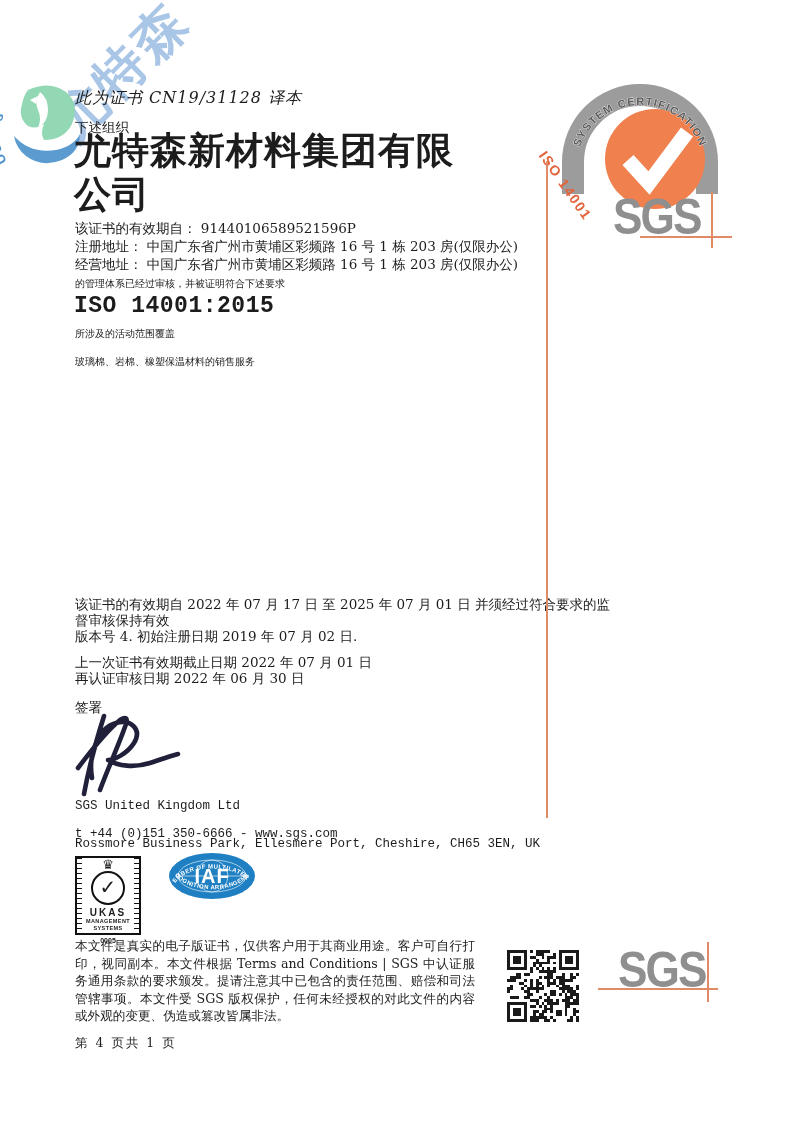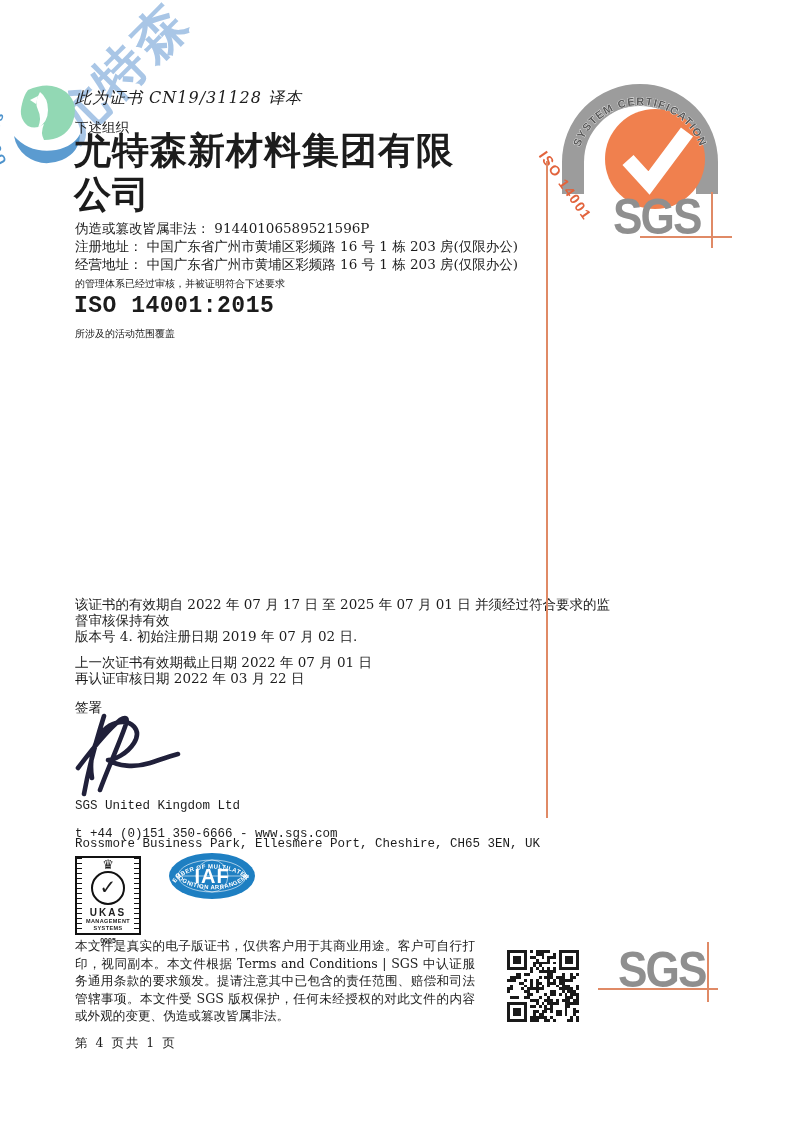--- a/index.html
+++ b/index.html
@@ -75,32 +75,33 @@
       <path id="uet-arc" d="M 8,84 A 44,44 0 0 1 6,34"></path>
     </defs>
     <text font-family="Liberation Sans, sans-serif" font-size="14" font-weight="bold" fill="#4e93cc" letter-spacing="1">
       <textPath href="#uet-arc" startOffset="2%">Uetersen</textPath>
     </text>
   </svg>
 
   <div class="abs note">此为证书 CN19/31128 译本</div>
   <div class="abs org-intro">下述组织</div>
   <div class="abs org-name">尤特森新材料集团有限公司</div>
-  <div class="abs t13 credit">伪造或篡改皆属非法： 91440106589521596P</div>
+  <div class="abs t13 credit">该证书的有效期自： 91440106589521596P</div>
   <div class="abs t13 addr1">注册地址： 中国广东省广州市黄埔区彩频路 16 号 1 栋 203 房(仅限办公)</div>
   <div class="abs t13 addr2">经营地址： 中国广东省广州市黄埔区彩频路 16 号 1 栋 203 房(仅限办公)</div>
   <div class="abs t14 audit">的管理体系已经过审核，并被证明符合下述要求</div>
   <div class="abs standard">ISO 14001:2015</div>
   <div class="abs t14 scope-intro">所涉及的活动范围覆盖</div>
+  <div class="abs t14 scope">玻璃棉、岩棉、橡塑保温材料的销售服务</div>
 
   <div class="abs t13 v1">该证书的有效期自 2022 年 07 月 17 日 至 2025 年 07 月 01 日 并须经过符合要求的监</div>
   <div class="abs t13 v2">督审核保持有效</div>
   <div class="abs t13 v3">版本号 4. 初始注册日期 2019 年 07 月 02 日.</div>
   <div class="abs t13 p1">上一次证书有效期截止日期 2022 年 07 月 01 日</div>
-  <div class="abs t13 p2">再认证审核日期 2022 年 03 月 22 日</div>
+  <div class="abs t13 p2">再认证审核日期 2022 年 06 月 30 日</div>
 
   <div class="abs t13 signed">签署</div>
   <svg class="abs sig" width="125" height="88" viewBox="0 0 125 88">
     <path d="M 16,84 C 20,62 29,28 36,6 M 10,58 C 22,42 40,20 52,10 C 58,6 60,8 58,14 C 52,32 40,58 32,80
              M 24,68 C 20,44 30,18 48,13 C 64,9 74,20 66,33 C 59,44 46,50 40,50 C 50,56 66,58 82,53 C 94,49 102,46 110,44" fill="none" stroke="#20203a" stroke-width="4.6" stroke-linecap="round" stroke-linejoin="round"></path>
   </svg>
 
   <div class="abs iss iss1">SGS United Kingdom Ltd</div>
   <div class="abs iss iss2">Rossmore Business Park, Ellesmere Port, Cheshire, CH65 3EN, UK</div>
   <div class="abs iss iss3">t +44 (0)151 350-6666 - www.sgs.com</div>

